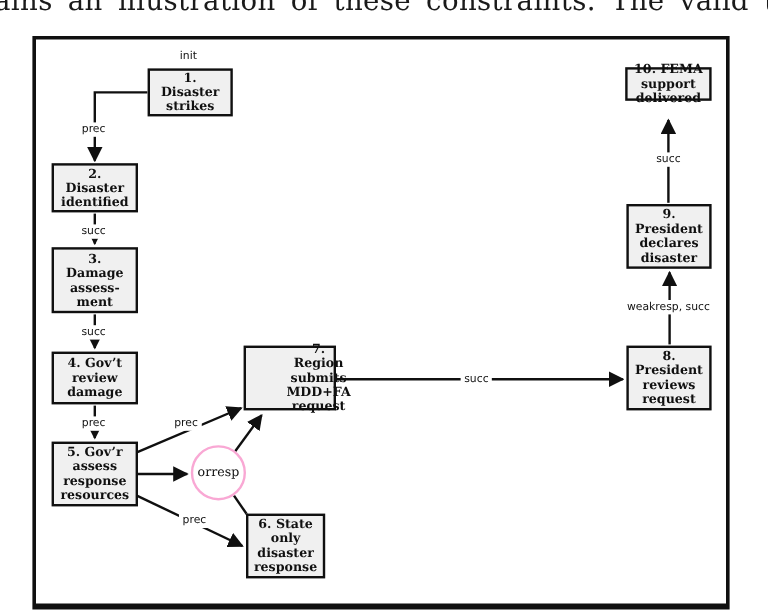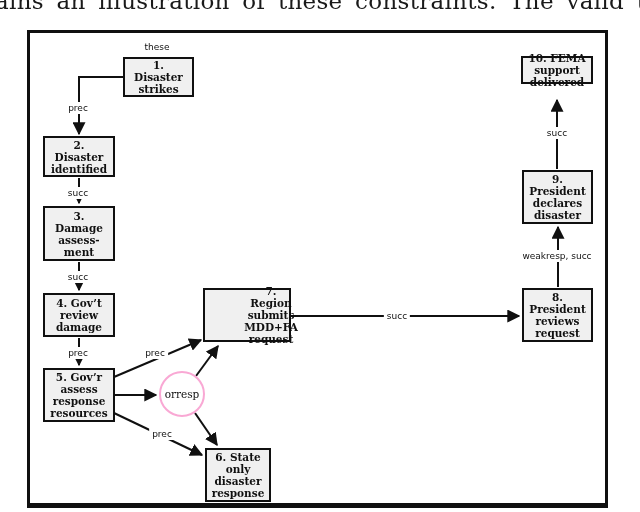--- a/index.html
+++ b/index.html
@@ -26,22 +26,22 @@
     position:absolute;box-sizing:border-box;z-index:2;
     background:#f0f0f0;border:2.5px solid #101010;
     display:flex;align-items:center;justify-content:center;text-align:center;
     font:bold 10.5px/12px "DejaVu Serif",serif;color:#101010;
   }
   #n1 {left:123px;top:57px; width:71px;height:40px;}
   #n2 {left:43px; top:136px;width:72px;height:41px;}
   #n3 {left:43px; top:206px;width:72px;height:55px;}
   #n4 {left:43px; top:293px;width:72px;height:44px;}
   #n5 {left:43px; top:368px;width:72px;height:54px;}
-  #n6 {left:205px;top:448px;width:66px;height:54px;}
-  #n7 {left:203px;top:288px;width:88px;height:54px;padding-left:48px;}
+  #n6 {left:205px;top:428px;width:66px;height:54px;}
+  #n7 {left:203px;top:288px;width:77px;height:54px;padding-left:48px;}
   #n8 {left:522px;top:288px;width:71px;height:54px;}
   #n9 {left:522px;top:170px;width:71px;height:54px;}
   #n10{left:521px;top:56px; width:72px;height:28px;}
   
   #gateway{
     position:absolute;left:159px;top:371px;width:46px;height:46px;z-index:2;
     border:2px solid #f9a8d4;border-radius:50%;background:#ffffff;box-sizing:border-box;
     display:flex;align-items:center;justify-content:center;
     font:10.5px "DejaVu Serif",serif;color:#101010;
   }
@@ -117,21 +117,21 @@
     <span>9.<br>President<br>declares<br>disaster</span>
   </div>
 <div class="node" id="n10">
     <span>10. FEMA<br>support<br>delivered</span>
   </div>
 
 <div id="gateway">
     <span>orresp</span>
   </div>
 
-<div class="edge-label" id="lbl-init">these</div>
+<div class="edge-label" id="lbl-init">init</div>
 <div class="edge-label" id="lbl-e12">prec</div>
 <div class="edge-label" id="lbl-e23">succ</div>
 <div class="edge-label" id="lbl-e34">succ</div>
 <div class="edge-label" id="lbl-e45">prec</div>
 <div class="edge-label" id="lbl-e57">prec</div>
 <div class="edge-label" id="lbl-e56">prec</div>
 <div class="edge-label" id="lbl-e78">succ</div>
 <div class="edge-label" id="lbl-e89">weakresp, succ</div>
 <div class="edge-label" id="lbl-e910">succ</div>
 

